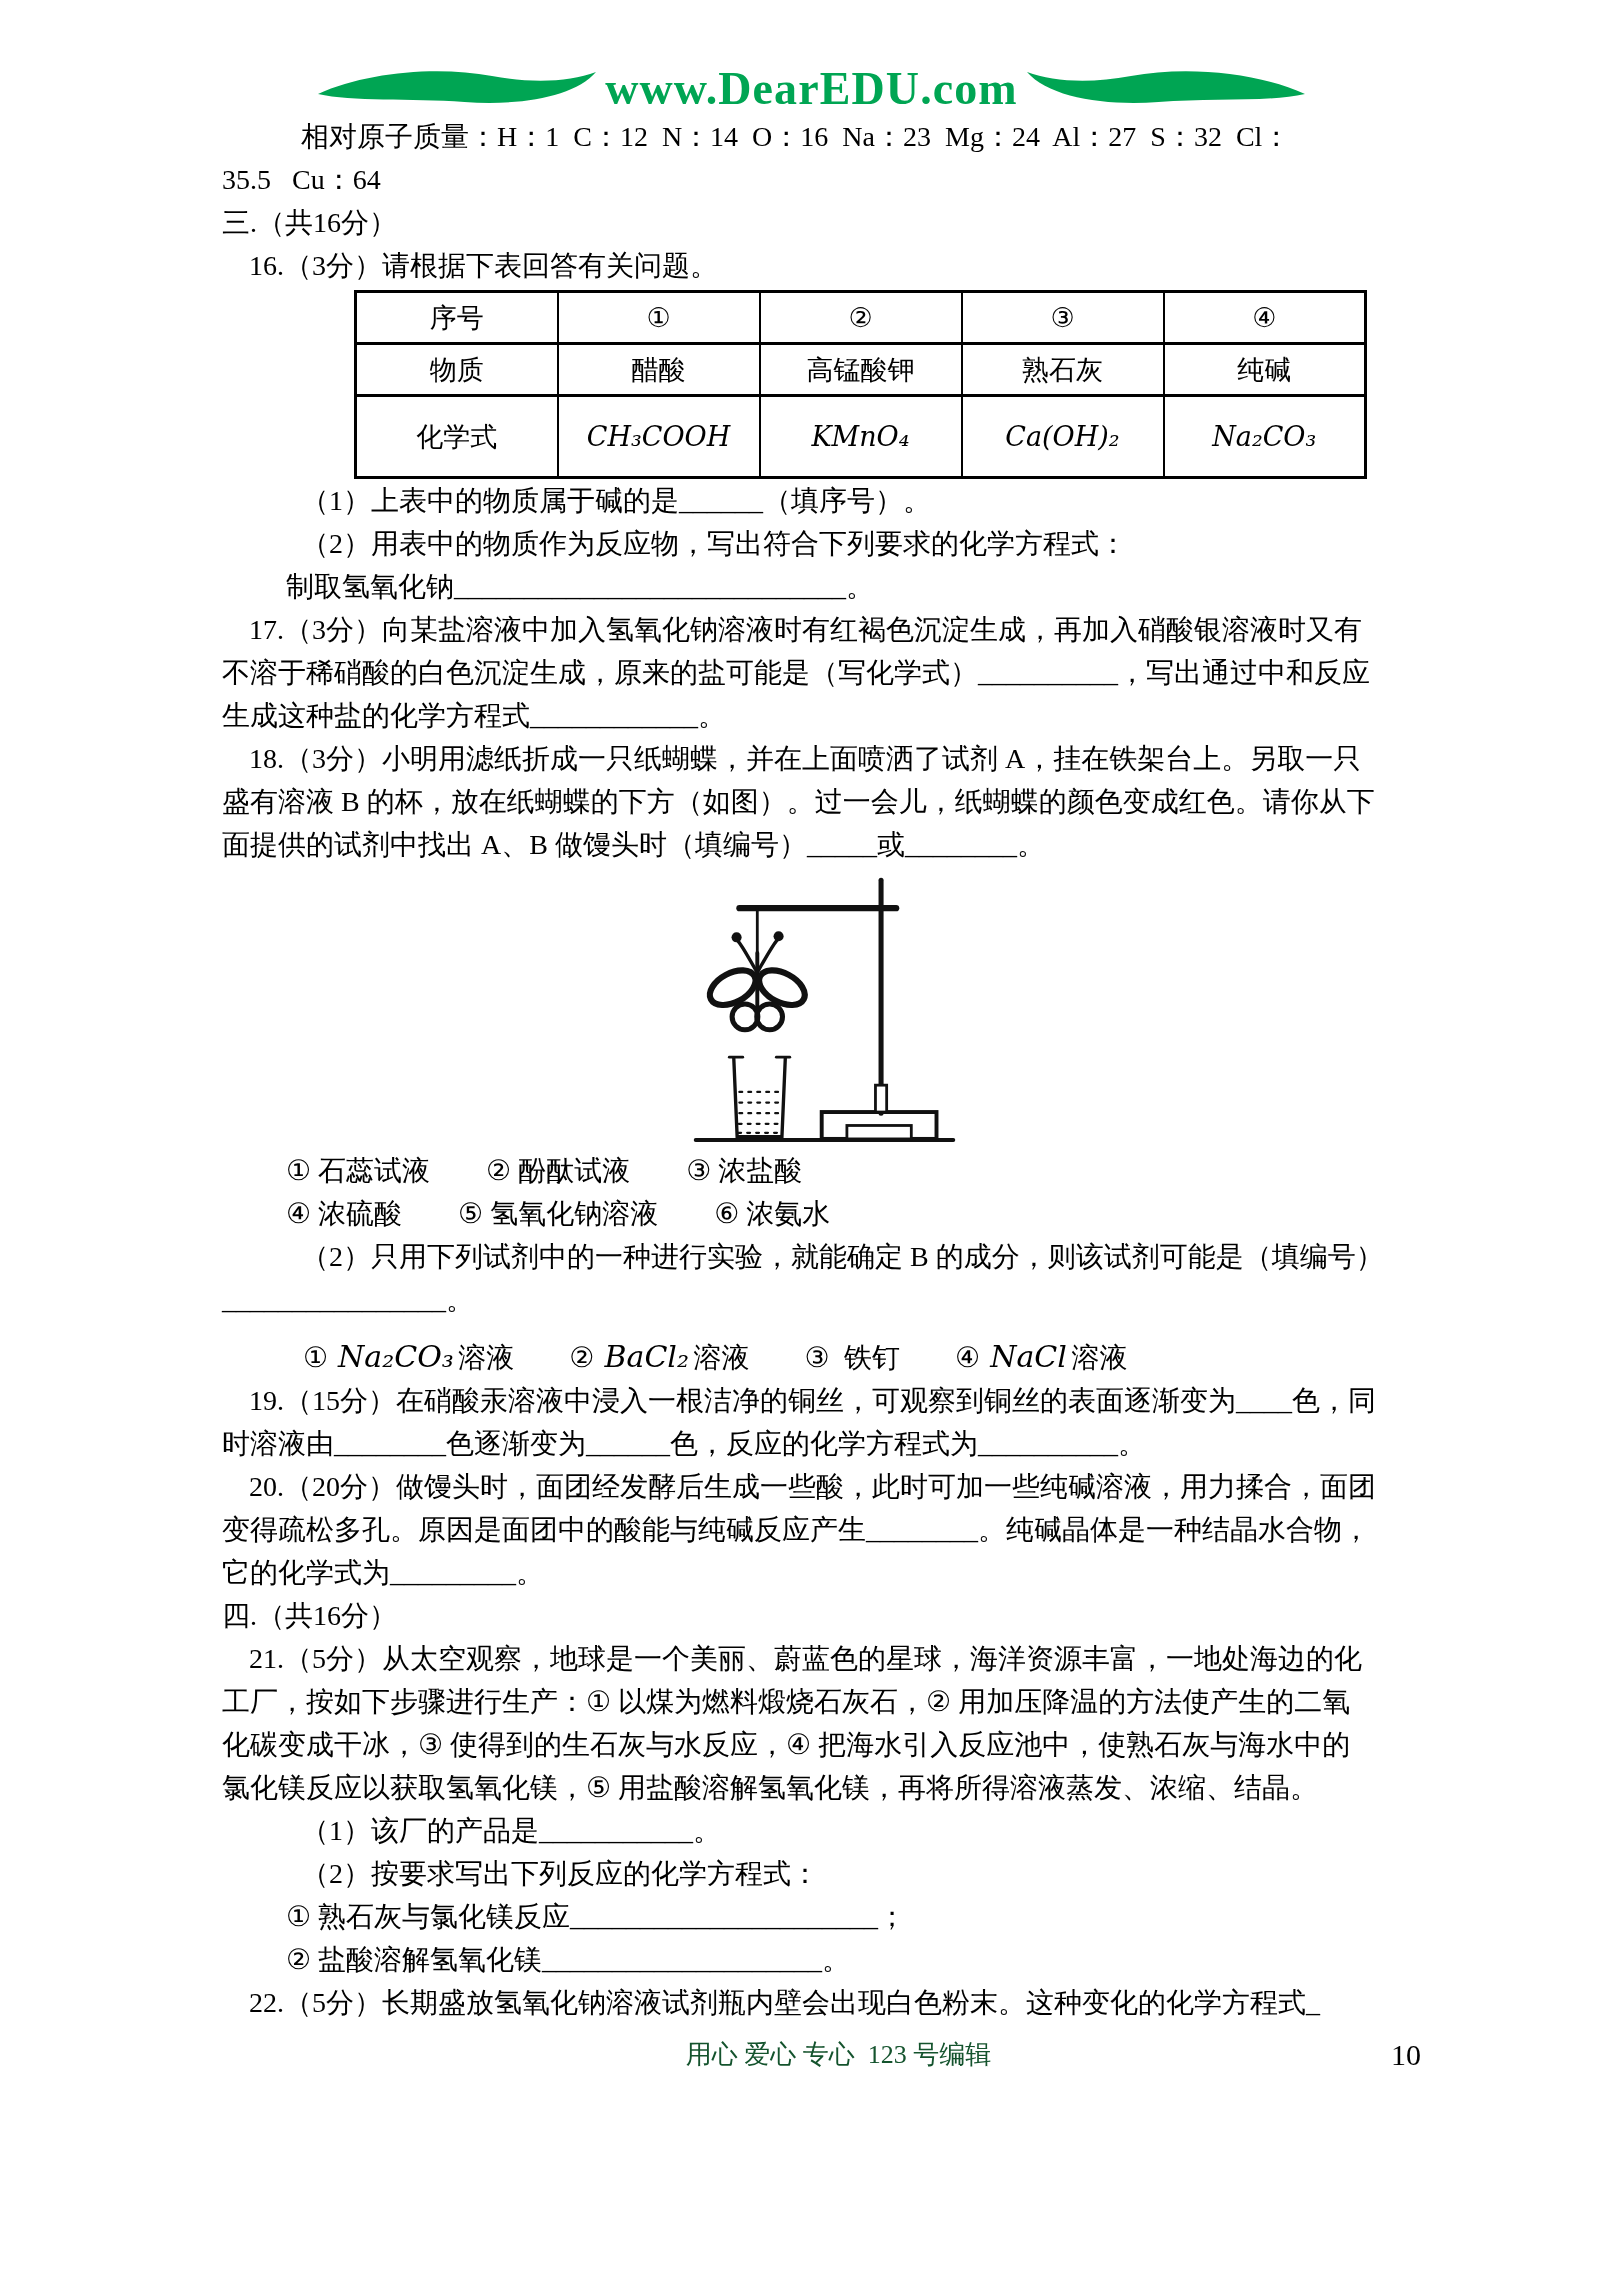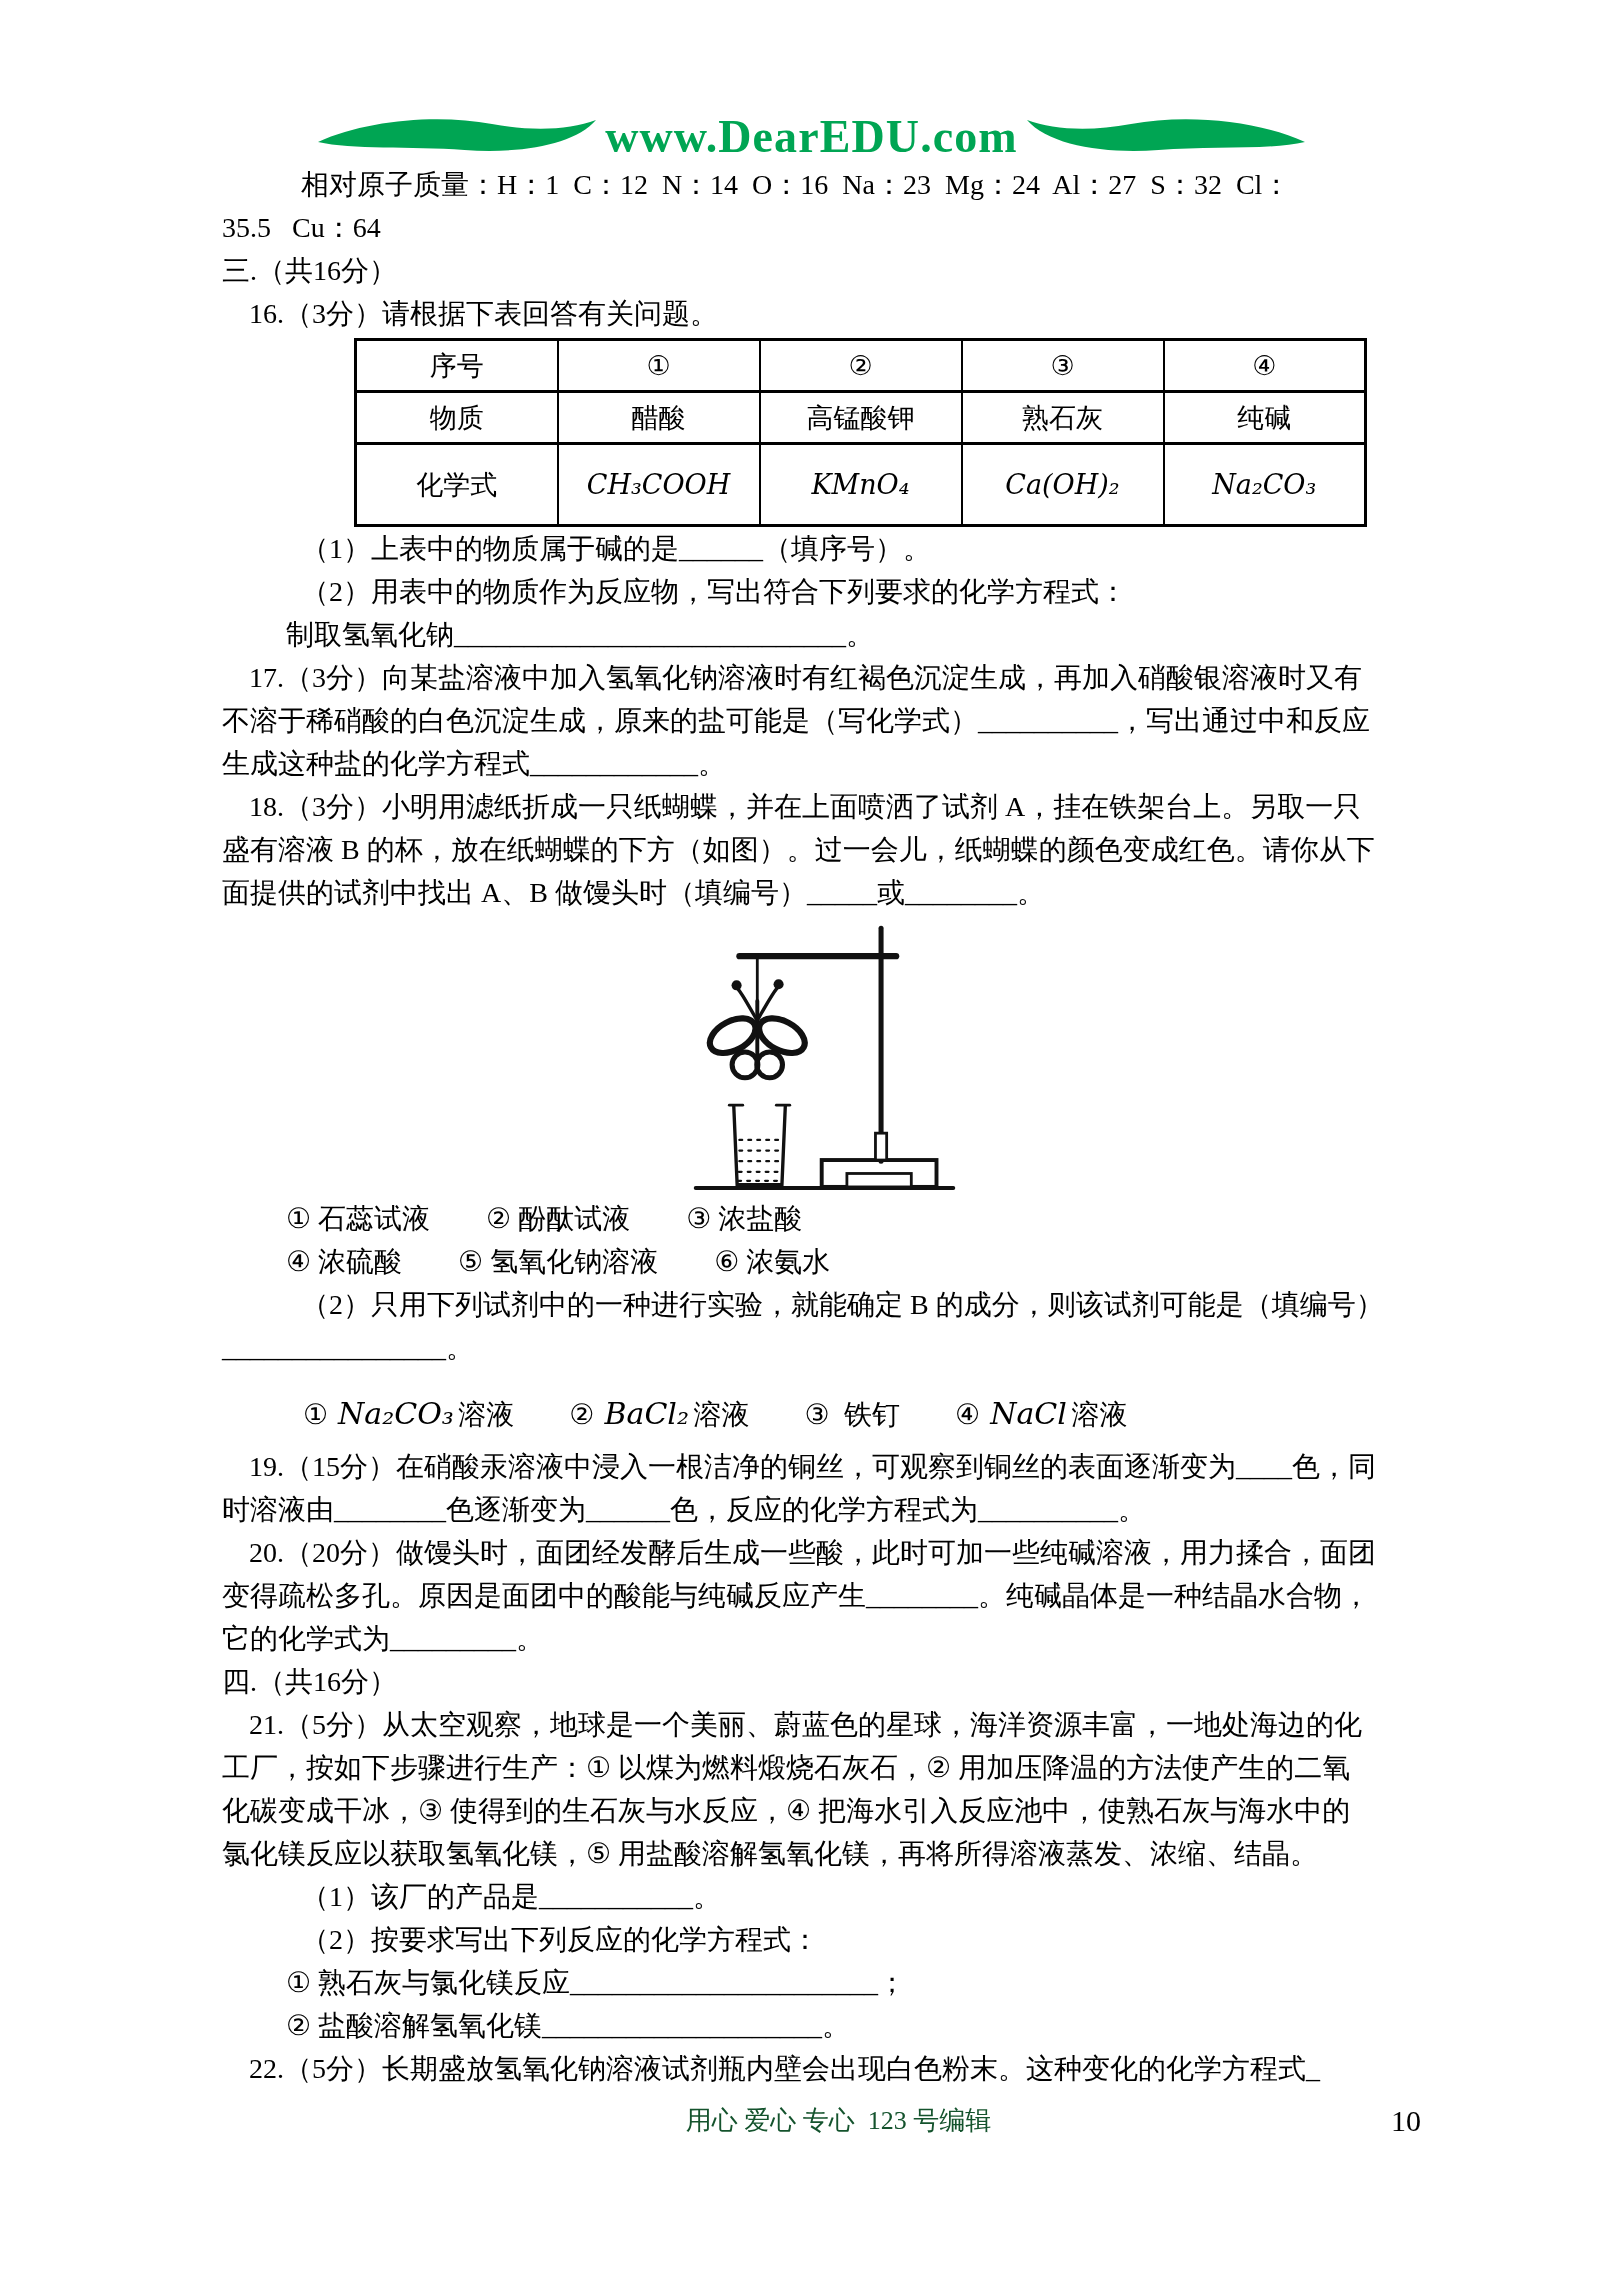--- a/index.html
+++ b/index.html
@@ -8,21 +8,21 @@
     width:1623px; height:2295px;
     background:#ffffff;
     font-family:"Liberation Serif","DejaVu Serif","DejaVu Sans",serif;
     color:#000;
     overflow:hidden;
     margin:0 auto;
   }
   .content { padding:0 168px 0 222px; }
 
   .logo-row {
-    margin:109px auto 0 auto;
+    margin:61px auto 0 auto;
     width:1032px; height:54px;
     display:flex; align-items:center; justify-content:center;
     gap:7.9px;
   }
   .logo-text {
     font-size:46px; font-weight:bold;
     letter-spacing:1.1px;
     white-space:nowrap;
   }
   .swoosh { flex:0 0 auto; }
@@ -55,21 +55,21 @@
   tr.r-form td { height:79px; }
   td.formula {
     font-family:"DejaVu Serif","DejaVu Sans",serif;
     font-style:italic;
     font-size:31px;
   }
 
   .figure-wrap { margin:2.2px 0 0 468px; width:269px; height:280px; }
   .figure-wrap svg { display:block; }
 
-  .opts { margin:14.6px 0 0 0; padding-left:81px; font-size:28px; line-height:61px; }
+  .opts { margin:14.6px 0 0 0; padding-left:81px; font-size:28px; line-height:43px; }
   .opt { margin-right:48px; white-space:nowrap; }
   .opt-num { margin-right:10px; }
   .opt-formula {
     font-family:"DejaVu Serif","DejaVu Sans",serif;
     font-style:italic;
     font-size:30px;
     margin-right:4.5px;
   }
 
   .mt15 { margin-top:8.4px; }

